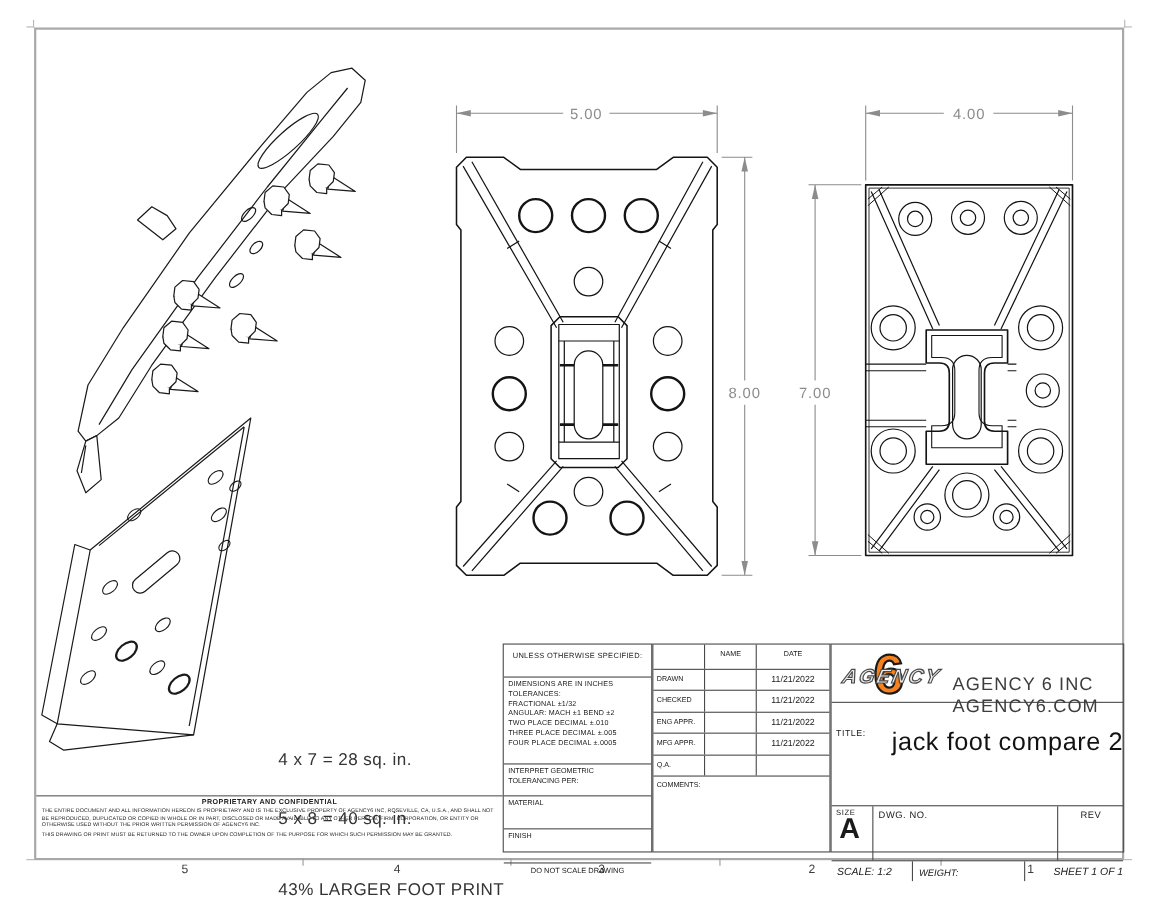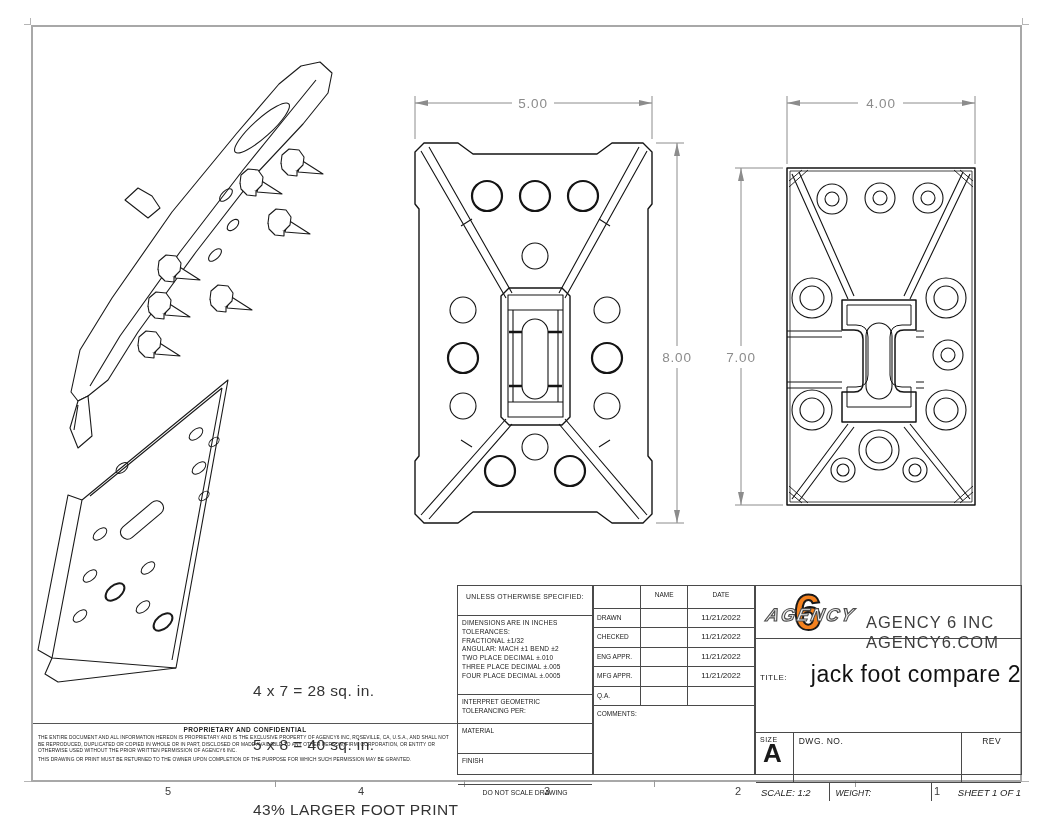--- a/index.html
+++ b/index.html
@@ -32,21 +32,21 @@
   .ap-row{display:flex;justify-content:flex-end;}
   .ap-c{box-sizing:border-box;border-right:1px solid #4a4a4a;font-size:6.5px;padding:5px 0 0 3px;}
   .ap-c.last{border-right:none;}
   .ap-c.center{text-align:center;padding-left:0;}
   .ap-date{font-size:8px;text-align:center;padding-left:0;padding-top:4px;}
   .comments{font-size:6.5px;padding:4px 0 0 3px;}
   
   .tb-logo-row{height:52px;display:flex;align-items:center;}
   .company{font-size:16.5px;color:#3d3d3d;letter-spacing:1px;line-height:1.22;padding-left:6px;white-space:nowrap;margin-top:40px;}
   .tb-title-row{height:71px;position:relative;}
-  .tb-title-label{font-size:8px;position:absolute;left:4px;top:12px;letter-spacing:.5px;}
+  .tb-title-label{font-size:8px;position:absolute;left:4px;top:1px;letter-spacing:.5px;}
   .tb-title{font-size:23px;color:#121212;text-align:right;margin-top:22px;letter-spacing:.5px;}
   .tb-size-row{height:49px;display:flex;}
   .tb-size{width:38px;border-right:1px solid #4a4a4a;box-sizing:border-box;}
   .tb-size .lbl{font-size:7px;padding:3px 0 0 4px;letter-spacing:.5px;}
   .tb-size .val{font-size:26px;font-weight:bold;padding-left:7px;line-height:20px;}
   .tb-dwg{width:170px;border-right:1px solid #4a4a4a;box-sizing:border-box;font-size:8.5px;padding:3px 0 0 5px;letter-spacing:.5px;}
   .tb-rev{width:59px;font-size:8.5px;padding:3px 0 0 0;text-align:center;letter-spacing:.5px;}
   .tb-bot-row{height:18px;display:flex;border-bottom:none;font-style:italic;}
   .tb-scale{width:75px;border-right:1px solid #4a4a4a;box-sizing:border-box;font-size:9.5px;padding:4px 0 0 5px;}
   .tb-weight{width:102px;border-right:1px solid #4a4a4a;box-sizing:border-box;font-size:8.5px;padding:5px 0 0 5px;}

